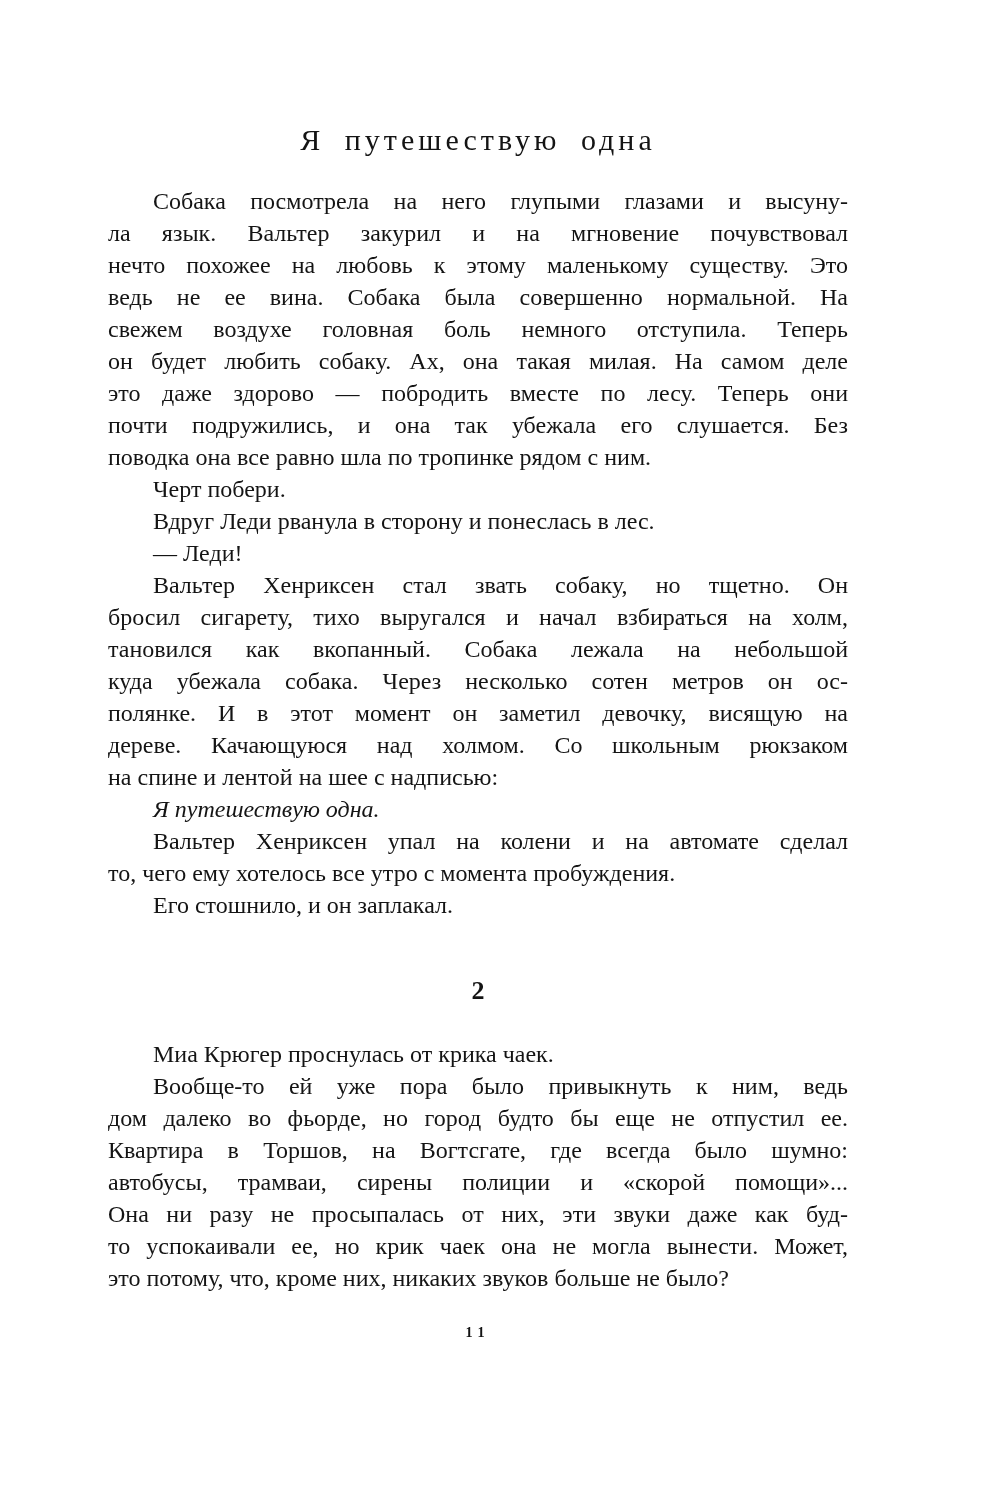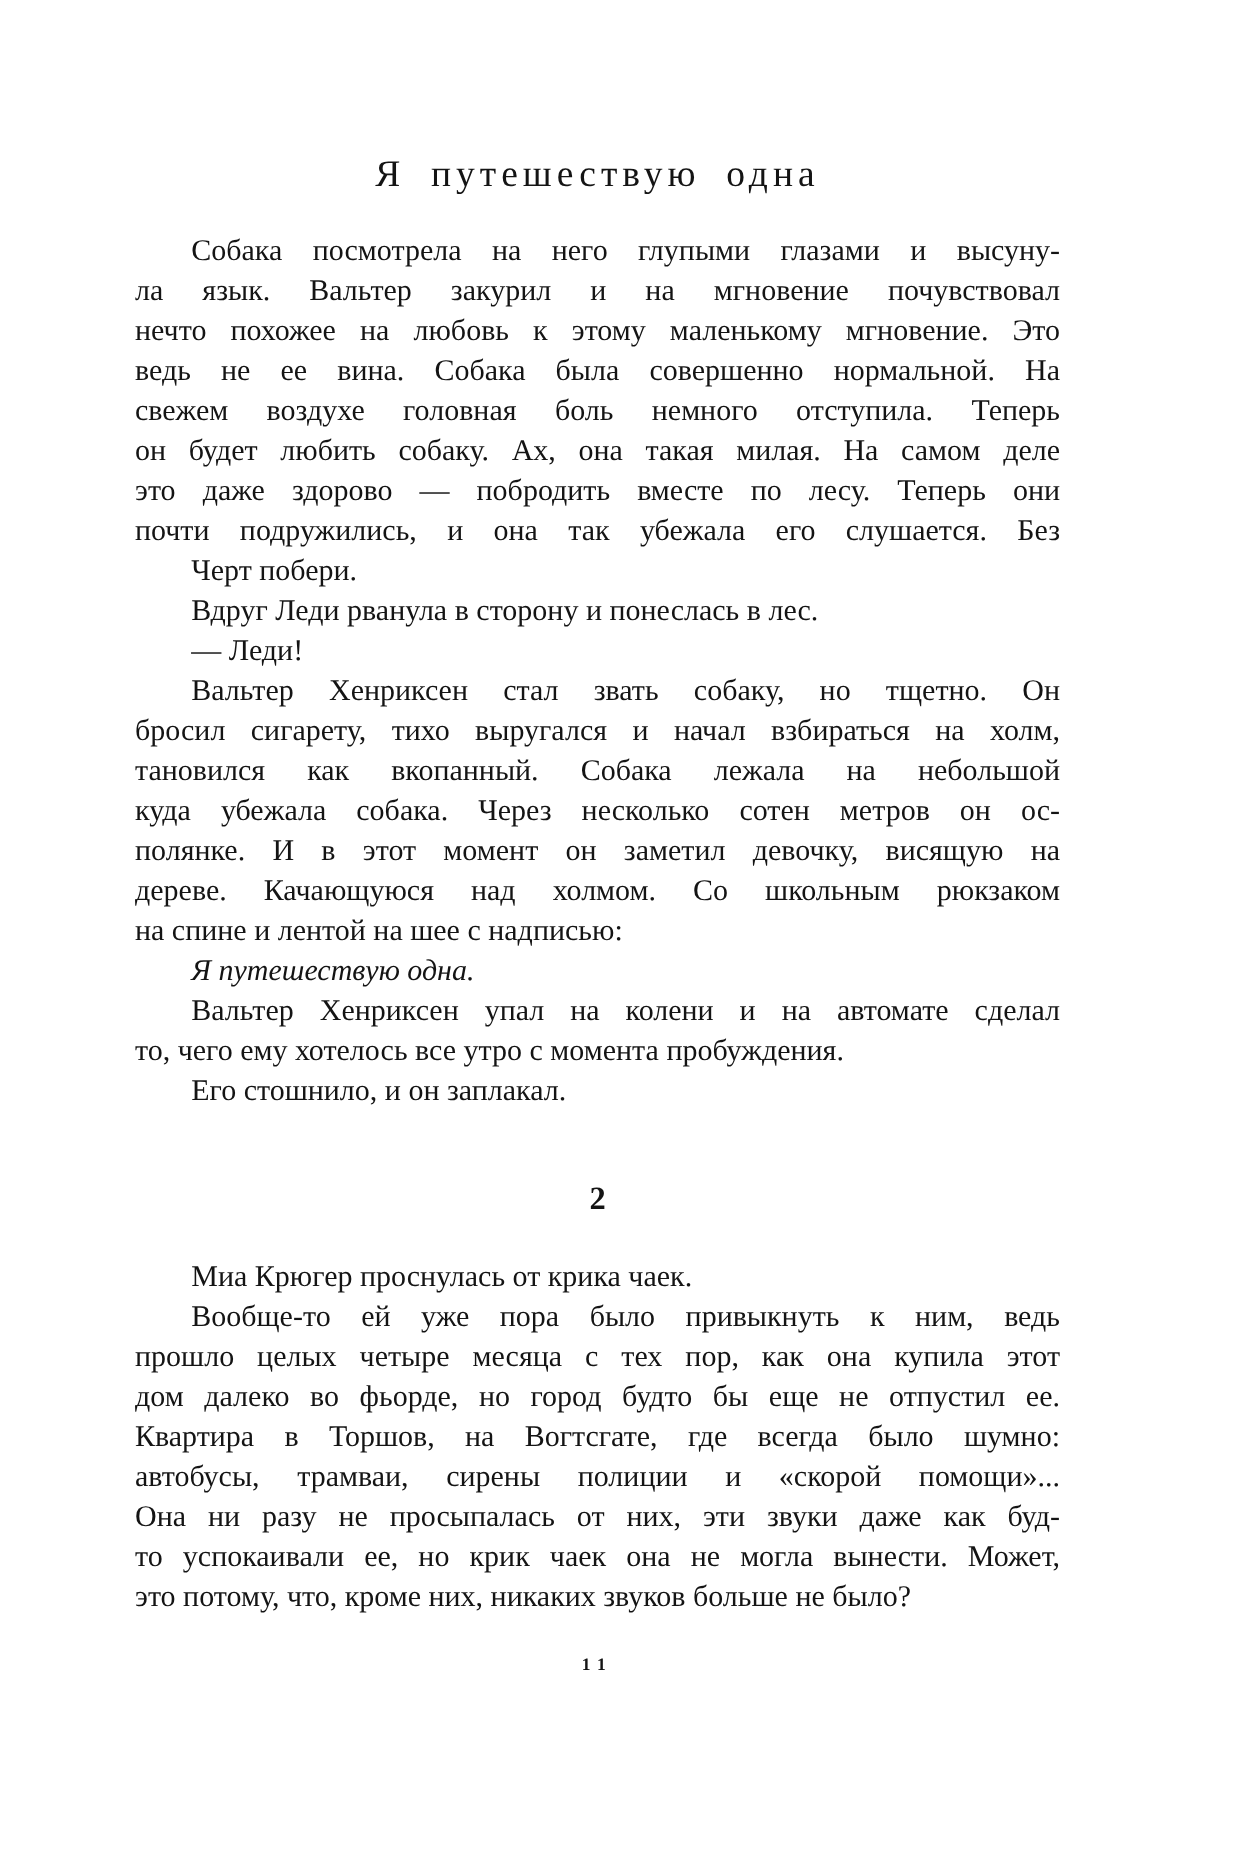--- a/index.html
+++ b/index.html
@@ -77,26 +77,27 @@
 <body>
 
 <div class="page">
   <div class="text-block">
 
     <div class="section-title">Я путешествую одна</div>
 
     <div class="body-lines" id="section1">
         <div class="line just ind">Собака посмотрела на него глупыми глазами и высуну-</div>
         <div class="line just">ла язык. Вальтер закурил и на мгновение почувствовал</div>
-        <div class="line just">нечто похожее на любовь к этому маленькому мгновение. Это</div>
+        <div class="line just">нечто похожее на любовь к этому маленькому существу. Это</div>
         <div class="line just">ведь не ее вина. Собака была совершенно нормальной. На</div>
         <div class="line just">свежем воздухе головная боль немного отступила. Теперь</div>
         <div class="line just">он будет любить собаку. Ах, она такая милая. На самом деле</div>
         <div class="line just">это даже здорово — побродить вместе по лесу. Теперь они</div>
         <div class="line just">почти подружились, и она так убежала его слушается. Без</div>
+        <div class="line">поводка она все равно шла по тропинке рядом с ним.</div>
         <div class="line ind">Черт побери.</div>
         <div class="line ind">Вдруг Леди рванула в сторону и понеслась в лес.</div>
         <div class="line ind">— Леди!</div>
         <div class="line just ind">Вальтер Хенриксен стал звать собаку, но тщетно. Он</div>
         <div class="line just">бросил сигарету, тихо выругался и начал взбираться на холм,</div>
         <div class="line just">тановился как вкопанный. Собака лежала на небольшой</div>
         <div class="line just">куда убежала собака. Через несколько сотен метров он ос-</div>
         <div class="line just">полянке. И в этот момент он заметил девочку, висящую на</div>
         <div class="line just">дереве. Качающуюся над холмом. Со школьным рюкзаком</div>
         <div class="line">на спине и лентой на шее с надписью:</div>
@@ -104,21 +105,20 @@
         <div class="line just ind">Вальтер Хенриксен упал на колени и на автомате сделал</div>
         <div class="line">то, чего ему хотелось все утро с момента пробуждения.</div>
         <div class="line ind">Его стошнило, и он заплакал.</div>
       </div>
 
     <div class="chapter-num">2</div>
 
     <div class="body-lines" id="section2">
         <div class="line ind">Миа Крюгер проснулась от крика чаек.</div>
         <div class="line just ind">Вообще-то ей уже пора было привыкнуть к ним, ведь</div>
-        <div class="line just">прошло целых четыре месяца с тех пор, как она купила этот</div>
         <div class="line just">дом далеко во фьорде, но город будто бы еще не отпустил ее.</div>
         <div class="line just">Квартира в Торшов, на Вогтсгате, где всегда было шумно:</div>
         <div class="line just">автобусы, трамваи, сирены полиции и «скорой помощи»...</div>
         <div class="line just">Она ни разу не просыпалась от них, эти звуки даже как буд-</div>
         <div class="line just">то успокаивали ее, но крик чаек она не могла вынести. Может,</div>
         <div class="line">это потому, что, кроме них, никаких звуков больше не было?</div>
       </div>
 
     <div class="page-number">11</div>
 

